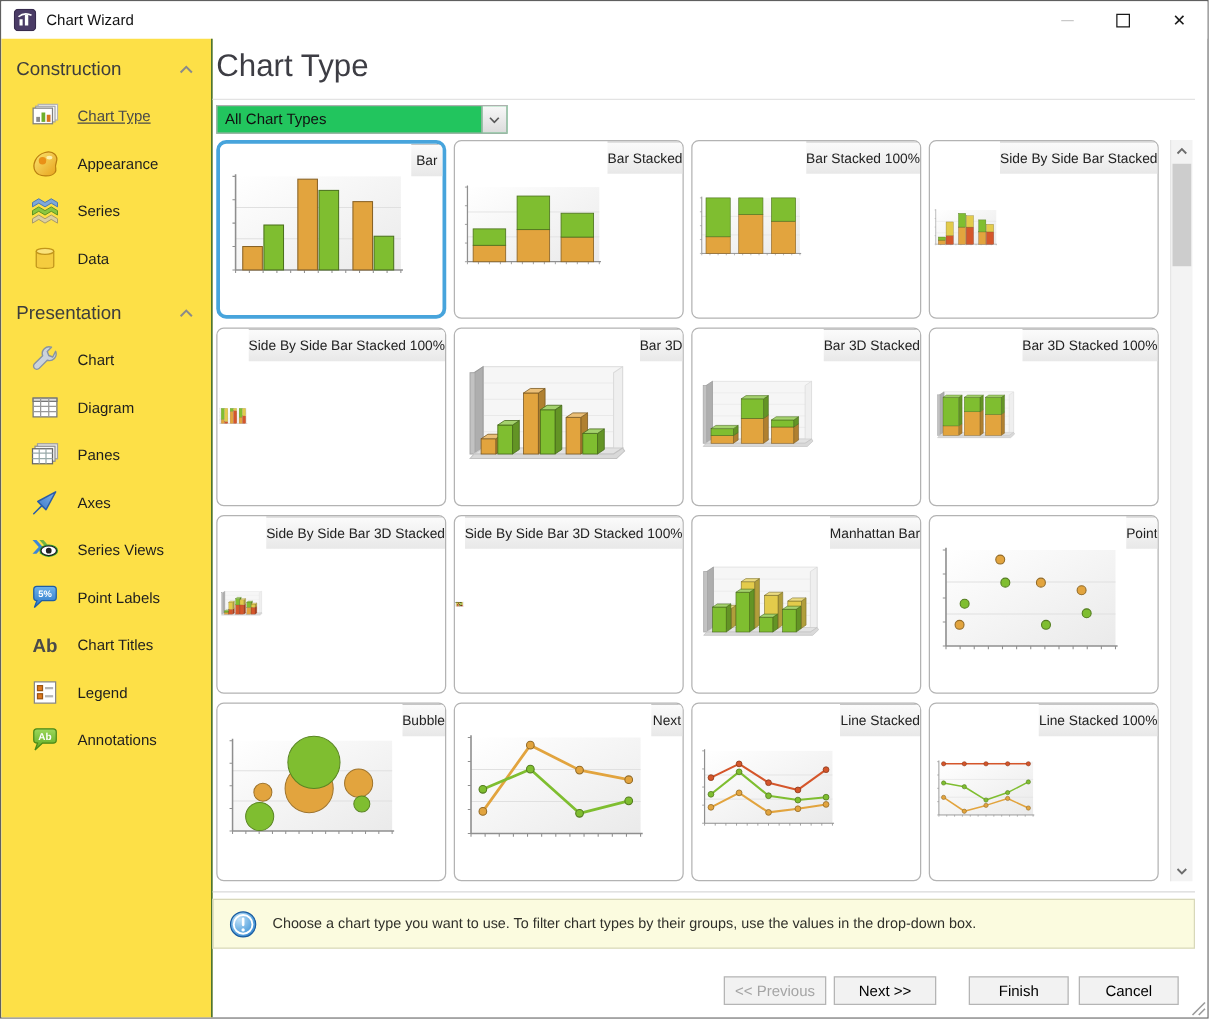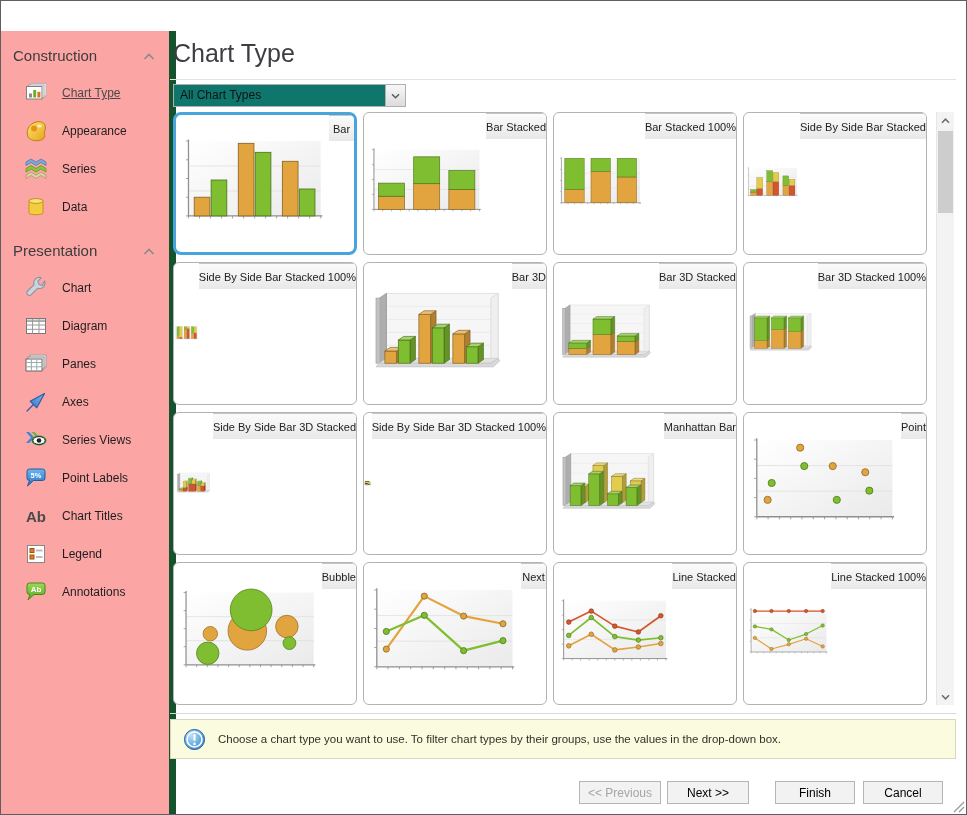--- a/index.html
+++ b/index.html
@@ -7,32 +7,32 @@
   
   .titlebar{height:30px;display:flex;align-items:center;background:#fff;}
   .app-icon{width:18px;height:18px;margin:0 8px 0 10px;}
   .title-text{font-size:12px;color:#111;}
   .controls{margin-left:auto;display:flex;height:30px;}
   .ctrl{width:45px;height:30px;display:flex;align-items:center;justify-content:center;cursor:pointer;}
   .min-line{width:10px;height:1px;background:#c9c9c9;}
   .max-box{width:9px;height:9px;border:1.3px solid #1a1a1a;}
   .close-x{font-size:13px;color:#1a1a1a;line-height:1;}
   
-  .sidebar{position:absolute;left:0;top:30px;bottom:0;width:168px;border-right:7px solid #14532d;background:#fca5a5;}
+  .sidebar{position:absolute;left:0;top:30px;bottom:0;width:168px;border-right:1px solid #14532d;background:#fde047;}
   .section-header{display:flex;align-items:center;justify-content:space-between;padding:16px 14px 10px 12px;font-size:15px;color:#3c3c3c;cursor:pointer;}
   .side-item{display:flex;align-items:center;gap:13px;padding:6px 0 6px 22px;cursor:pointer;}
   .side-item .icon{width:26px;height:26px;flex:0 0 26px;}
   .side-item .icon svg{width:26px;height:26px;display:block;}
   .side-item .lbl{font-size:12px;color:#1e1e1e;}
   .side-item.selected .lbl{text-decoration:underline;color:#4a4a4a;}
   
   .main{position:absolute;left:169px;top:30px;right:0;bottom:0;}
   .page-title{position:absolute;top:8px;left:3px;font-size:25px;color:#3d3d44;font-weight:400;}
   .hr1{position:absolute;top:48px;left:0;right:10px;border-top:1px solid #e3e3e3;}
-  .dropdown{position:absolute;top:53px;left:3px;width:231px;height:21px;border:1px solid #afafaf;display:flex;align-items:stretch;background:#0f766e;cursor:pointer;}
+  .dropdown{position:absolute;top:53px;left:3px;width:231px;height:21px;border:1px solid #afafaf;display:flex;align-items:stretch;background:#22c55e;cursor:pointer;}
   .dropdown .value{flex:1;font-size:12px;color:#111;padding:3px 6px;white-space:nowrap;overflow:hidden;}
   .dropdown .arrow-btn{width:19px;border-left:1px solid #afafaf;background:linear-gradient(#f8f8f8,#dcdcdc);display:flex;align-items:center;justify-content:center;}
   
   .tile-grid{position:absolute;top:81px;left:3px;display:grid;grid-template-columns:repeat(4,184px);grid-auto-rows:143px;gap:7px 6px;}
   .tile{width:184px;height:143px;border:1px solid #b3b3b3;border-radius:6px;background:#fff;overflow:hidden;display:flex;flex-direction:row;box-sizing:border-box;cursor:pointer;}
   .tile.selected{border:3px solid #47a4dc;border-radius:8px;}
   .tile .thumb{flex:1;min-height:0;}
   .tile .thumb svg{width:100%;height:100%;display:block;}
   .tile-footer{height:25px;flex:0 0 25px;border-top:1px solid #c6c6c6;background:linear-gradient(#fbfbfb,#e8e8e8);display:flex;align-items:center;justify-content:center;}
   .tile-footer .lbl{font-size:11px;color:#222;white-space:nowrap;overflow:hidden;}
@@ -52,20 +52,42 @@
   .btn-next{left:497px;width:82px;}
   .btn-finish{left:605px;width:80px;}
   .btn-cancel{left:693px;width:80px;}
   .resize-grip{position:absolute;right:1px;bottom:1px;width:15px;height:15px;cursor:nwse-resize;}
 </style>
 </head>
 <body>
 
 <div class="window">
 
+  <div class="titlebar">
+    <span class="app-icon">
+      <svg viewBox="0 0 18 18">
+          <rect x="0.5" y="0.5" width="17" height="17" rx="3.2" fill="#4A3B66" stroke="#372b4e"></rect>
+          <path d="M4.6 13.4 V8.4 h2.5 v5 Z" fill="#fff"></path>
+          <path d="M8.9 13.4 V4.8 h2.7 v8.6 Z" fill="#fff"></path>
+          <path d="M3.8 6.4 Q8.5 2.4 14.2 5.2" stroke="#fff" fill="none" stroke-width="1.3"></path>
+        </svg>
+    </span>
+    <span class="title-text">Chart Wizard</span>
+    <div class="controls">
+      <div class="ctrl">
+          <span class="min-line"></span>
+        </div>
+      <div class="ctrl">
+          <span class="max-box"></span>
+        </div>
+      <div class="ctrl">
+          <span class="close-x">✕</span>
+        </div>
+    </div>
+  </div>
 
   <div class="sidebar">
     <div id="sidebar-sections">
         <div class="section-header">
           <span>Construction</span>
           <span><svg width="12" height="8" viewBox="0 0 12 8">
               <polyline points="1.5,6 6,1.5 10.5,6" fill="none" stroke="#8a8a8a" stroke-width="1.6"></polyline>
             </svg></span>
         </div>
         <div class="side-item selected">

